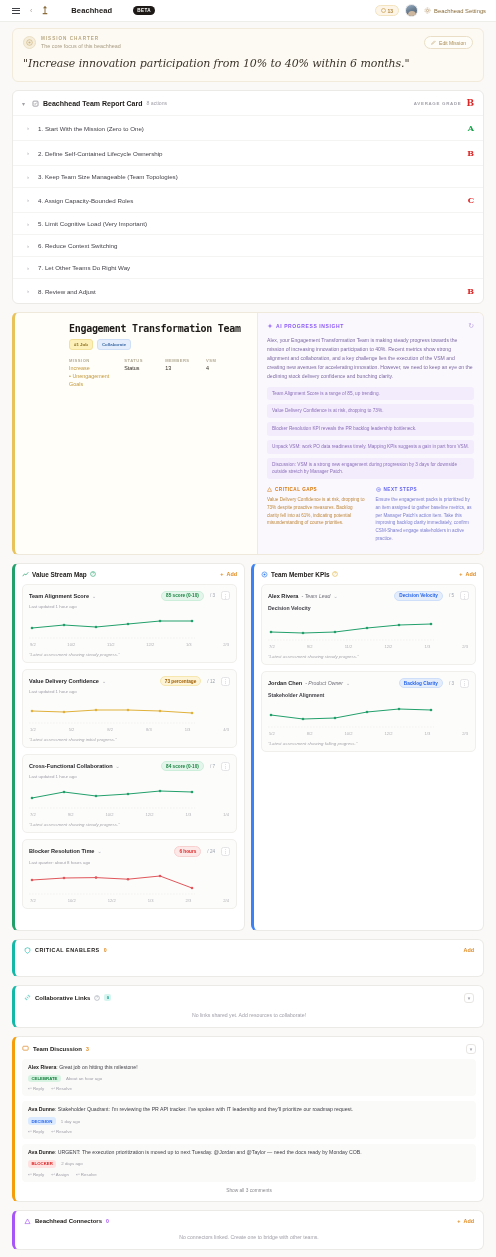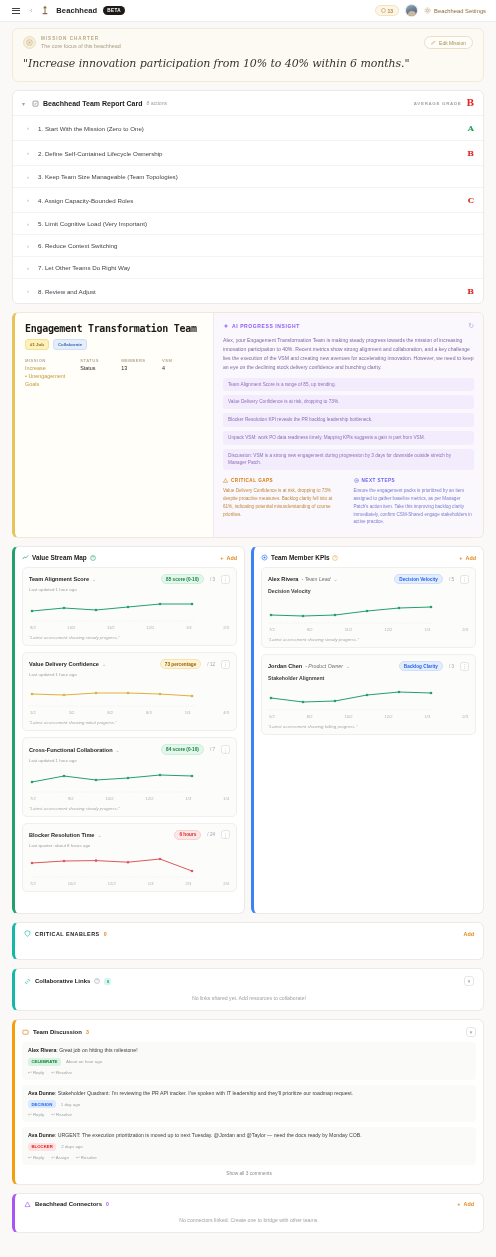--- a/index.html
+++ b/index.html
@@ -16,21 +16,21 @@
   
   .topbar {
     height: 22px; background: #ffffff; border-bottom: 1px solid #ededea;
     display: flex; align-items: center; padding: 0 10px; gap: 6px;
     position: relative;
   }
   .topbar .spacer { flex: 1; }
   .hamburger { display: flex; flex-direction: column; gap: 1.5px; cursor: pointer; padding: 2px; }
   .hamburger span { display: block; width: 8px; height: 1px; background: #3f3f46; }
   .back-chevron { color: #a8a29e; font-size: 7px; padding: 0 2px; cursor: pointer; }
-  .brand { display: flex; align-items: center; gap: 6px; }
+  .brand { display: flex; align-items: center; gap: 21px; }
   .brand-logo { width: 10px; height: 11px; position: relative; }
   .brand-name { font-size: 7.5px; font-weight: 700; letter-spacing: .1px; color: #1c1917; }
   .beta-badge {
     background: #1c1917; color: #fff; font-size: 4.6px; font-weight: 700;
     padding: 1.6px 4px; border-radius: 6px; letter-spacing: .4px;
   }
   .credits {
     display: flex; align-items: center; gap: 2px; background: #fdf6e8;
     border: 1px solid #f3e3bf; border-radius: 7px; padding: 1.5px 5px;
     font-size: 5px; color: #b4873a; font-weight: 600;
@@ -91,21 +91,21 @@
     display: flex; align-items: center; gap: 5px; padding: 7px 9px 7px 14px;
     border-top: 1px solid #f4f4f2; font-size: 6.2px; color: #3f3f46; cursor: pointer;
   }
   .rc-row .grade { margin-left: auto; font-size: 8px; }
 
   
   .hero {
     display: flex; margin-top: 8px; border: 1px solid #efe9dc; border-radius: 6px;
     overflow: hidden; background: #fffef8; border-left: 3px solid #e8c35c;
   }
-  .hero-left { width: 198px; padding: 10px 10px 12px; }
+  .hero-left { width: 198px; padding: 10px 10px 12px; margin-left: 44px; }
   .hero-title {
     font-family: "DejaVu Sans Mono", monospace; font-size: 10px; font-weight: 700;
     color: #1c1917; letter-spacing: -.3px;
   }
   .hero-badges { display: flex; gap: 4px; margin-top: 5px; }
   .pill { font-size: 4.4px; padding: 1.8px 4px; border-radius: 3px; font-weight: 700; }
   .pill-y { background: #fdf0b8; color: #8a6d1b; border: 1px solid #f2e19a; }
   .pill-b { background: #e3edfb; color: #3f6da8; border: 1px solid #cfe0f6; }
   .meta { display: flex; margin-top: 8px; }
   .meta-col { flex: 1; }

